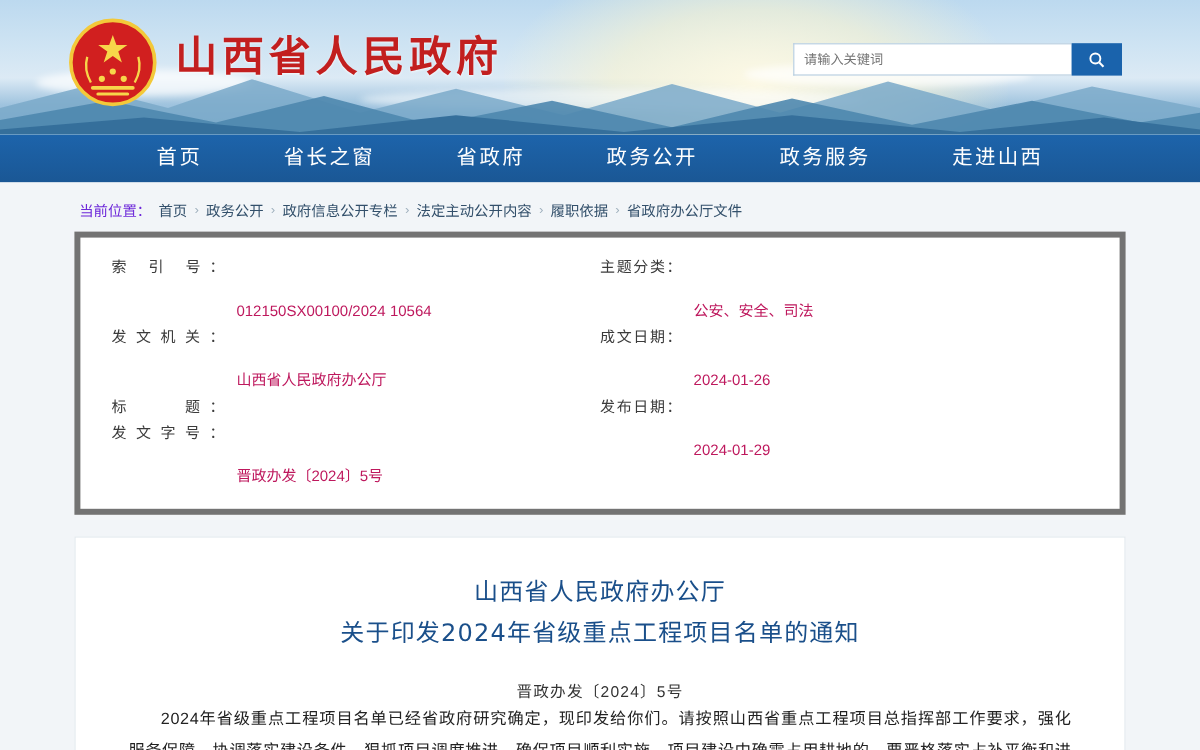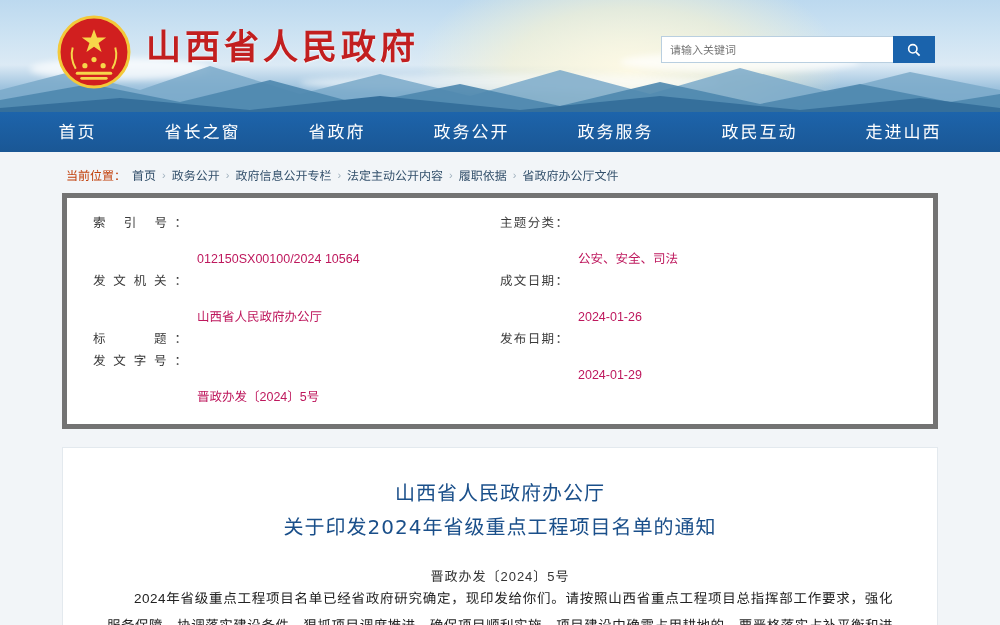--- a/index.html
+++ b/index.html
@@ -129,21 +129,21 @@
     width: 876px;
     margin: 0 auto;
     padding: 14px 4px 10px 4px;
     font-size: 12px;
     color: #5a6b7a;
     display: flex;
     flex-wrap: nowrap;
     align-items: center;
     gap: 6px;
   }
-  .crumb .label { color: #c2410c; }
+  .crumb .label { color: #6d28d9; }
   .crumb a { color: #33506b; text-decoration: none; }
   .crumb .sep { color: #9fb0bd; font-size: 11px; }
 
   
   .meta-card {
     width: 876px;
     margin: 0 auto;
     background: #fff;
     border: 5px solid #737373;
     padding: 14px 26px 16px 26px;
@@ -252,21 +252,20 @@
     </button>
   </div>
 </div>
 
 <div class="nav">
   <a href="#">首页</a>
   <a href="#">省长之窗</a>
   <a href="#">省政府</a>
   <a href="#">政务公开</a>
   <a href="#">政务服务</a>
-  <a href="#">政民互动</a>
   <a href="#" class="active">走进山西</a>
 </div>
 
 <div class="wrap">
 
   <div class="crumb">
     <span class="label">当前位置：</span>
     <a href="#">首页</a>
     <span class="sep">›</span>
     <a href="#">政务公开</a>

